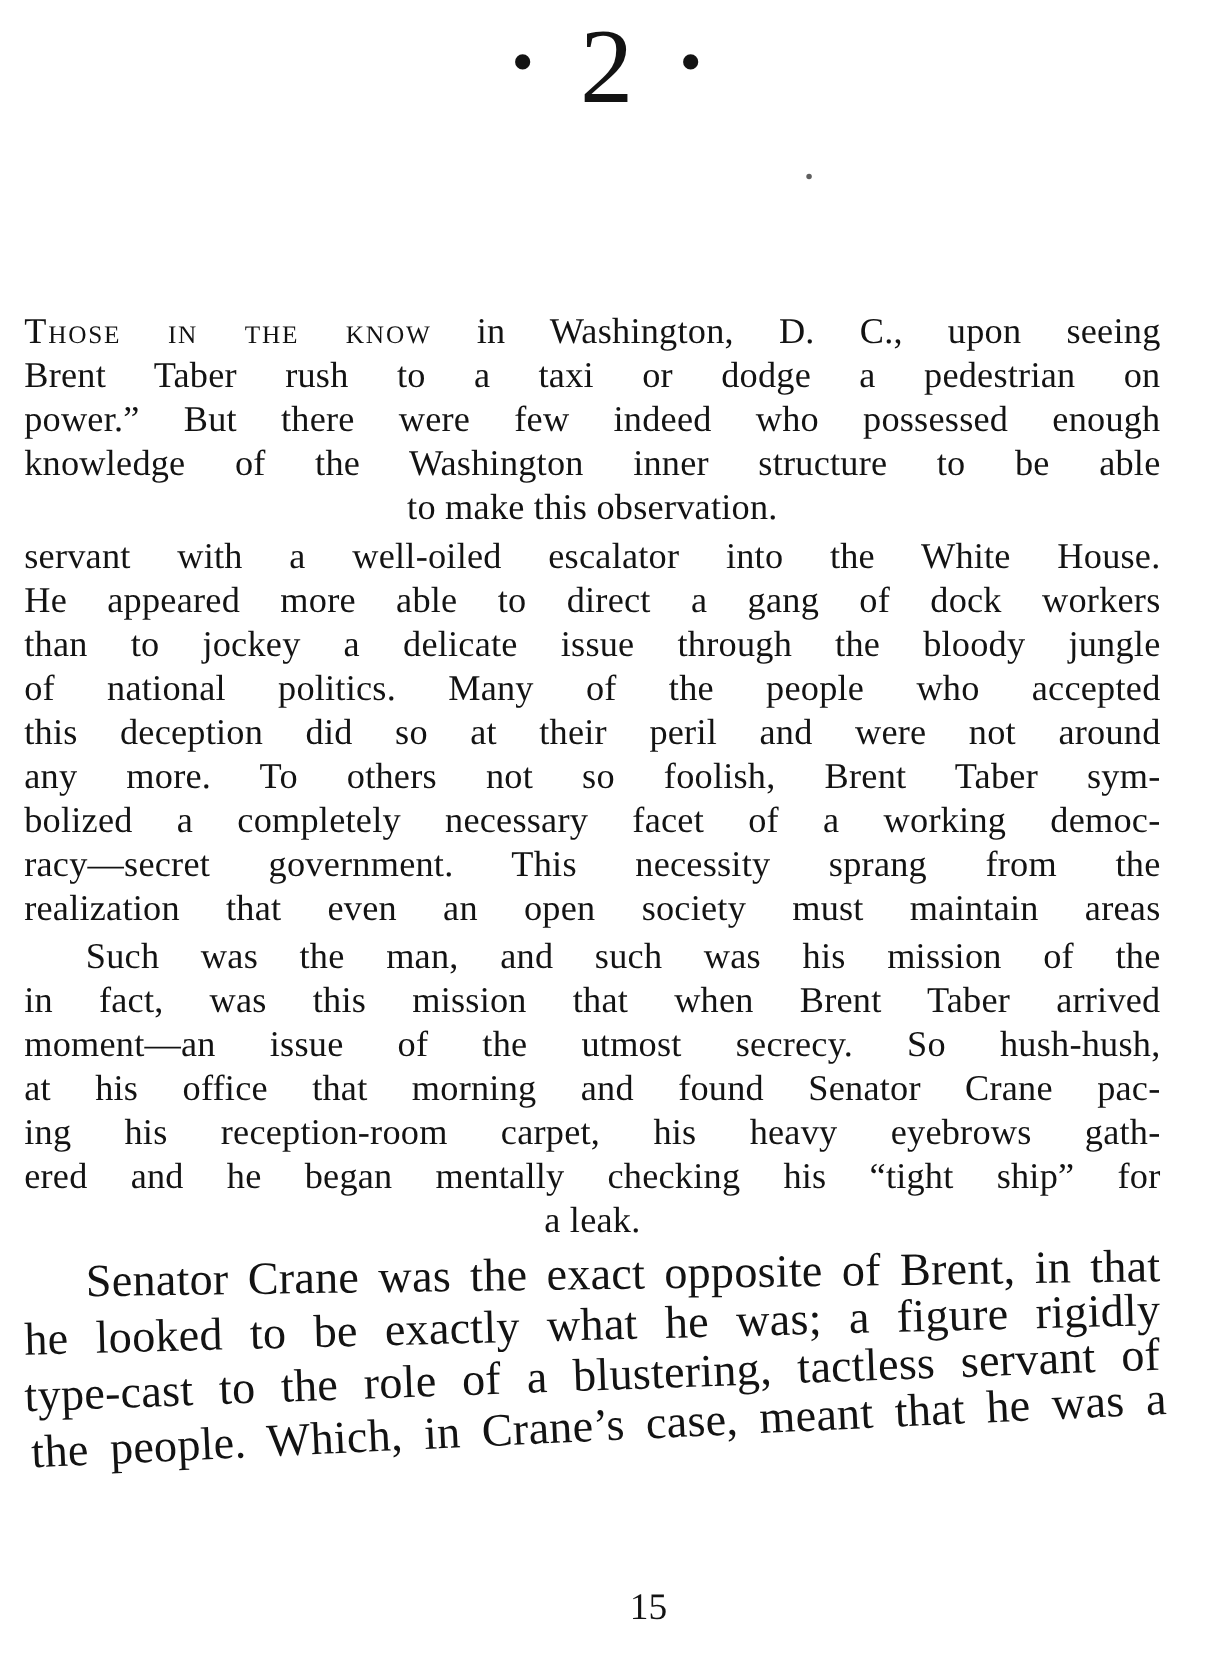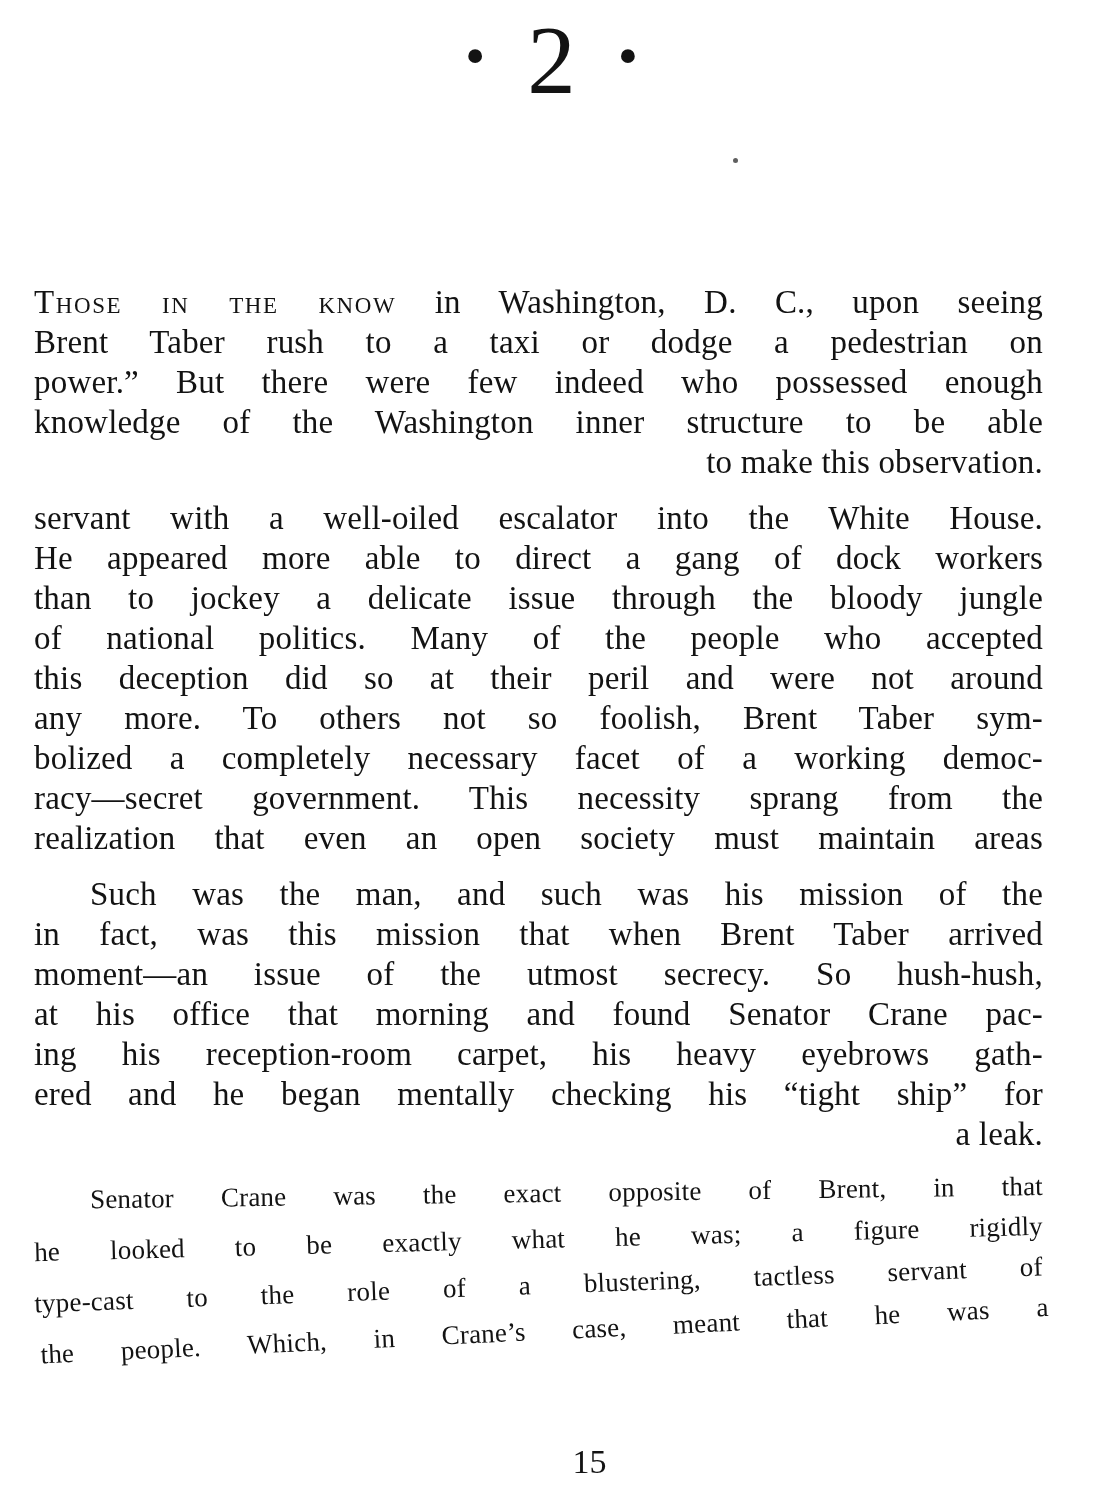--- a/index.html
+++ b/index.html
@@ -25,27 +25,27 @@
     width: 5px; height: 5px; background: #2a2a2a;
     border-radius: 50%; opacity: 0.75;
   }
 
   .body-text {
     margin-top: 166px;
     padding: 0 44px 0 18px;
     font-size: 33px; line-height: 40px;
     letter-spacing: 0.2px;
   }
-  .para { margin: 16px; font-family: Liberation Serif, serif; }
-  .line { text-align: right; white-space: normal; }
+  .para { margin: 4px; font-family: Liberation Serif, serif; }
+  .line { text-align: center; white-space: normal; }
   .line.justify { text-align: justify; text-align-last: justify; }
   .line.indent { text-indent: 56px; }
   .smallcaps { font-variant: small-caps; letter-spacing: 1.6px; }
 
-  .para.tilted { font-size: 27px; margin-top: 6px; }
+  .para.tilted { font-size: 42px; margin-top: 6px; }
   .para.tilted .line { line-height: 46px; transform-origin: 50% 50%; }
   .para.tilted .line:nth-child(1) { transform: rotate(-0.8deg); }
   .para.tilted .line:nth-child(2) { transform: rotate(-1.5deg); }
   .para.tilted .line:nth-child(3) { transform: rotate(-2.1deg); }
   .para.tilted .line:nth-child(4) { transform: rotate(-2.7deg) translateX(6px); }
 
   .page-number {
     position: absolute; top: 1443px; left: 0; width: 100%;
     text-align: center; font-size: 34px;
     transform: translateX(38px);

